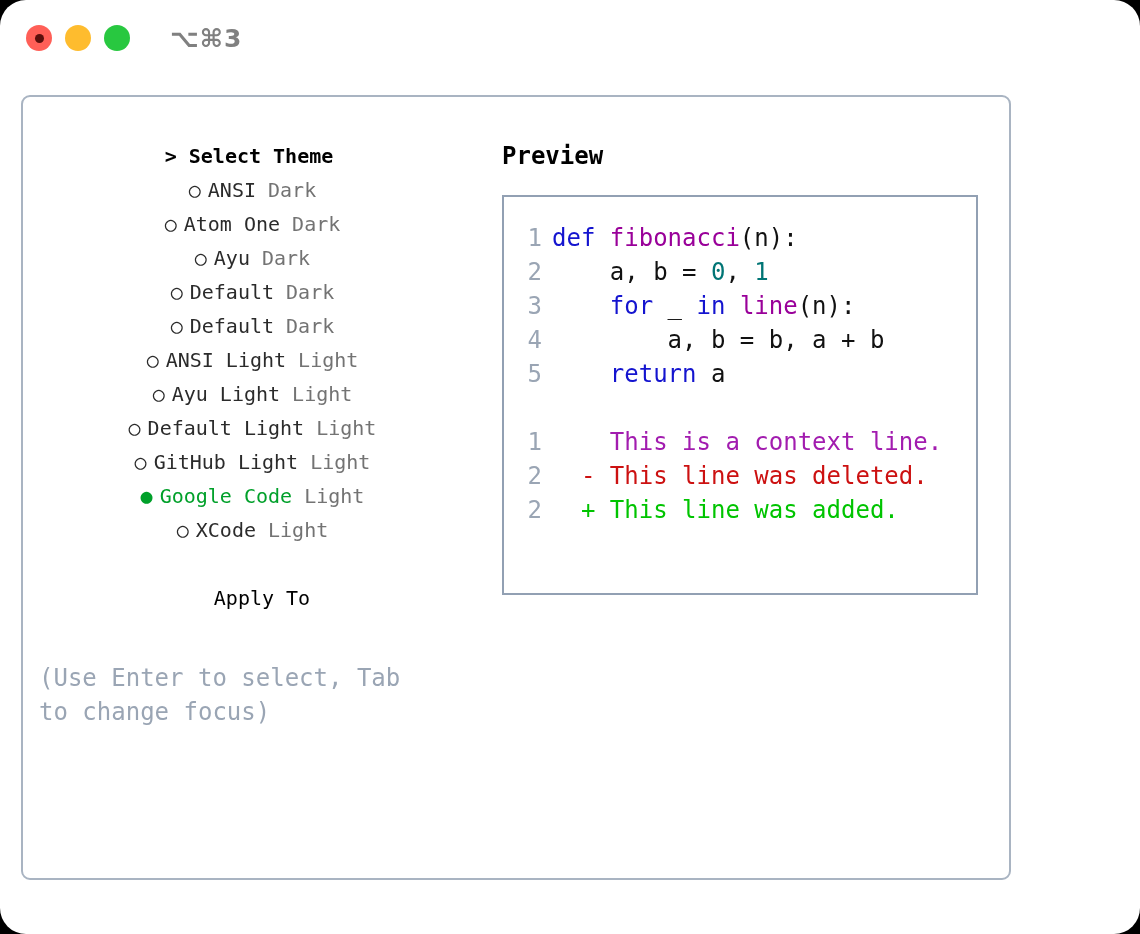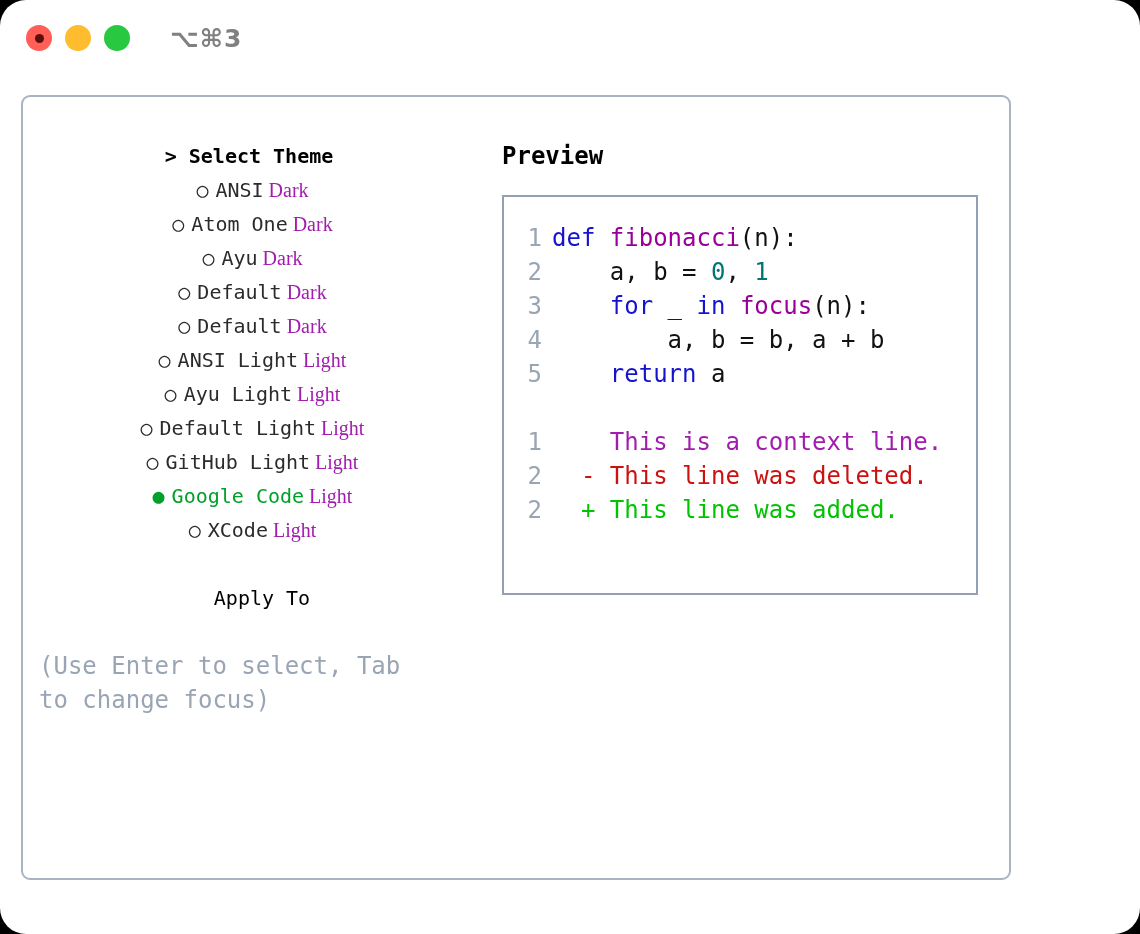--- a/index.html
+++ b/index.html
@@ -101,31 +101,30 @@
   .section-header {
     font-weight: bold;
     color: #000000;
   }
   .marker {
     display: inline-block;
     width: 26px;
   }
   .theme-name.selected { color: #00a02a; }
   .tag {
-    color: #a21caf;
-    font-family: Liberation Serif, serif;
+    color: #737373;
   }
   .marker.on  { color: #00a02a; }
   .marker.off { color: #2b2b2b; }
 
   .spacer { height: 34px; }
   .spacer-sm { height: 26px; }
 
   #hint {
-    margin-top: 8px;
+    margin-top: 20px;
     font-size: 24px;
     line-height: 34px;
     color: #9aa5b4;
     width: 400px;
   }
 
   
   #right-col {
     position: absolute;
     left: 479px;
@@ -211,21 +210,21 @@
 
       <div id="hint">(Use Enter to select, Tab to change focus)</div>
     </div>
 
     <div id="right-col">
       <div id="preview-title">Preview</div>
       <div id="preview-panel">
         <div id="code-block">
             <div class="code-line"><span class="lineno">1</span><span class="kw">def </span><span class="fn">fibonacci</span><span class="pl">(n):</span></div>
             <div class="code-line"><span class="lineno">2</span><span class="pl">    a, b = </span><span class="num">0</span><span class="pl">, </span><span class="num">1</span></div>
-            <div class="code-line"><span class="lineno">3</span><span class="pl">    </span><span class="kw">for</span><span class="pl"> _ </span><span class="kw">in</span><span class="pl"> </span><span class="fn">focus</span><span class="pl">(n):</span></div>
+            <div class="code-line"><span class="lineno">3</span><span class="pl">    </span><span class="kw">for</span><span class="pl"> _ </span><span class="kw">in</span><span class="pl"> </span><span class="fn">line</span><span class="pl">(n):</span></div>
             <div class="code-line"><span class="lineno">4</span><span class="pl">        a, b = b, a + b</span></div>
             <div class="code-line"><span class="lineno">5</span><span class="pl">    </span><span class="kw">return</span><span class="pl"> a</span></div>
           </div>
         <div class="diff-gap"></div>
         <div id="diff-block">
             <div class="code-line"><span class="lineno">1</span><span class="diff-ctx">   </span><span class="diff-ctx"> This is a context line.</span></div>
             <div class="code-line"><span class="lineno">2</span><span class="diff-del">  -</span><span class="diff-del"> This line was deleted.</span></div>
             <div class="code-line"><span class="lineno">2</span><span class="diff-add">  +</span><span class="diff-add"> This line was added.</span></div>
           </div>
       </div>

